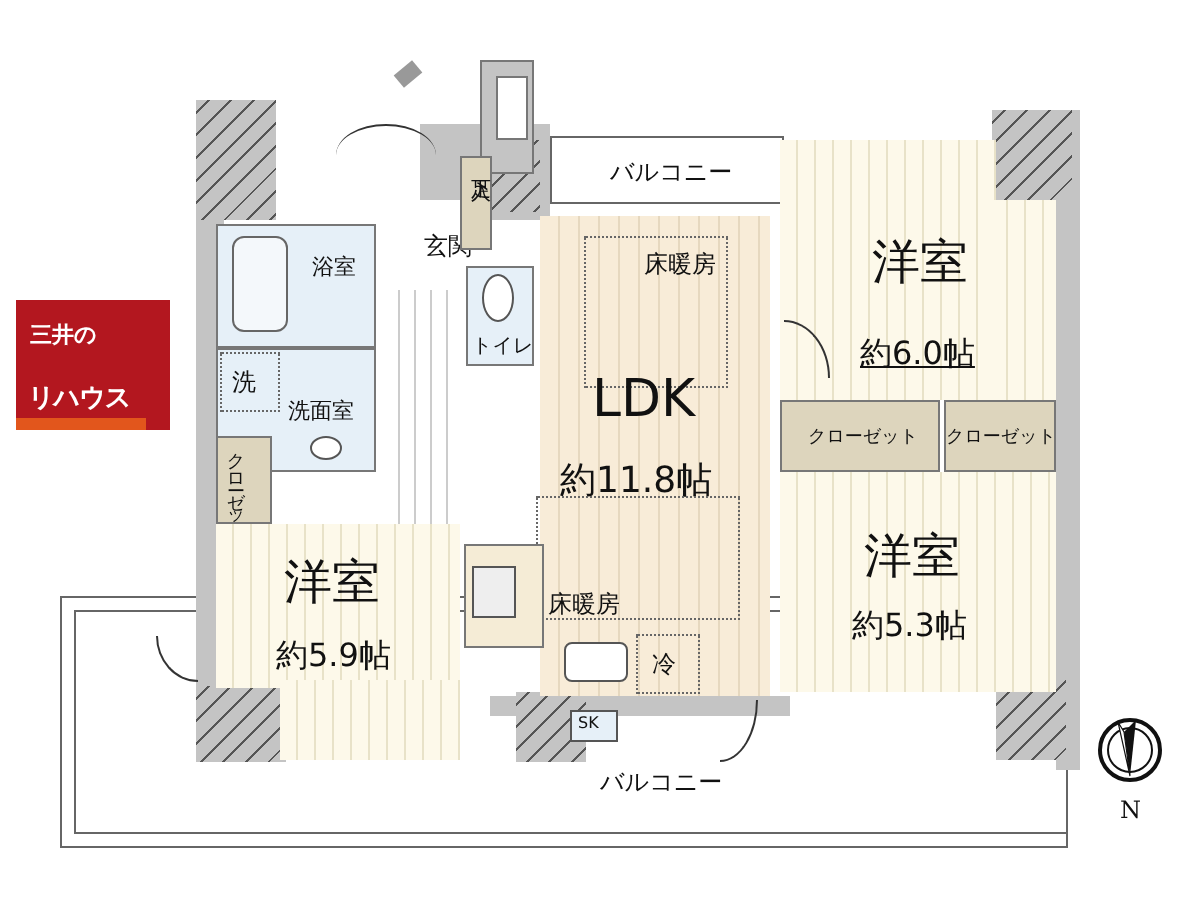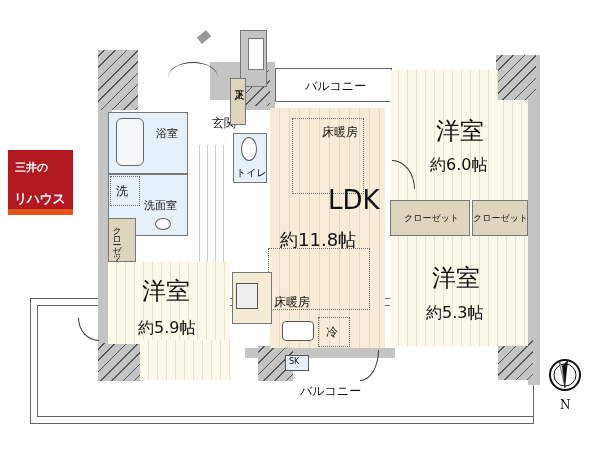--- a/index.html
+++ b/index.html
@@ -1,18 +1,18 @@
 <!DOCTYPE html>
 <html><head>
 <meta charset="utf-8">
 <style>
   html,body{margin:0;padding:0;background:#fff;}
   body{width:600px;height:450px;position:relative;overflow:hidden;font-family:"DejaVu Sans",sans-serif;}
   .abs{position:absolute;}
-  .logo{left:8px;top:150px;width:65px;height:65px;background:#b3171f;color:#fff;}
+  .logo{left:8px;top:150px;width:77px;height:65px;background:#b3171f;color:#fff;}
   .logo .l1{position:absolute;left:7px;top:10px;font-size:11px;font-weight:bold;letter-spacing:0px;}
   .logo .l2{position:absolute;left:6px;top:40px;font-size:13px;font-weight:bold;letter-spacing:-0.5px;}
   .logo .bar{position:absolute;left:0;bottom:0;width:65px;height:6px;background:#e2561c;}
   .wall{background:#c4c4c4;}
   .hatch{background:repeating-linear-gradient(135deg,#c4c4c4 0 4px,#555 4px 5px,#c4c4c4 5px 8px);}
   .room-cream{background:repeating-linear-gradient(90deg,#fdf9ea 0 8px,#e8e2c8 8px 9px);}
   .room-ldk{background:repeating-linear-gradient(90deg,#f8ecd8 0 9px,#e6d8bf 9px 10px);}
   .room-blue{background:#e6f0f8;}
   .closet{background:#ddd5bd;border:1px solid #777;}
   .balcony{background:#fff;border:1.5px solid #666;}
@@ -52,21 +52,21 @@
   <div class="abs" style="left:248px;top:38px;width:14px;height:30px;background:#fff;border:1px solid #777;"></div>
   <div class="abs" style="left:168px;top:62px;width:50px;height:30px;border-top:1px solid #333;border-radius:50% 50% 0 0;"></div>
   <div class="abs" style="left:198px;top:33px;width:12px;height:8px;background:#999;transform:rotate(-40deg);"></div>
 
   <div class="abs" style="left:275px;top:68px;width:115px;height:32px;background:#fff;border:1.5px solid #666;"></div>
   <div class="lbl tiny" style="left:305px;top:78px;">バルコニー</div>
 
   <div class="abs room-ldk" style="left:270px;top:108px;width:115px;height:240px;"></div>
   <div class="abs dotted" style="left:292px;top:118px;width:70px;height:74px;"></div>
   <div class="lbl tiny" style="left:322px;top:124px;">床暖房</div>
-  <div class="lbl big" style="left:296px;top:185px;font-size:26px;margin-left:32px;">LDK</div>
+  <div class="lbl big" style="left:296px;top:185px;font-size:26px;">LDK</div>
   <div class="lbl mid" style="left:280px;top:228px;font-size:18px;">約11.8帖</div>
   <div class="abs dotted" style="left:268px;top:248px;width:100px;height:60px;"></div>
   <div class="lbl tiny" style="left:274px;top:294px;">床暖房</div>
 
   <div class="abs" style="left:232px;top:272px;width:38px;height:50px;background:#f5ecd6;border:1px solid #777;"></div>
   <div class="abs" style="left:236px;top:283px;width:20px;height:24px;background:#eee;border:1px solid #555;"></div>
   <div class="abs" style="left:282px;top:321px;width:30px;height:18px;border:1.5px solid #555;border-radius:4px;background:#fff;"></div>
   <div class="abs dotted" style="left:318px;top:317px;width:30px;height:28px;"></div>
   <div class="lbl tiny" style="left:326px;top:324px;font-size:12px;">冷</div>
   <div class="abs" style="left:285px;top:355px;width:22px;height:14px;background:#e6f0f8;border:1px solid #555;"></div>
@@ -96,21 +96,21 @@
   <div class="lbl" style="left:111px;top:220px;font-size:9px;writing-mode:vertical-rl;height:40px;line-height:11px;">クローゼット</div>
 
   <div class="abs room-cream" style="left:108px;top:262px;width:122px;height:82px;"></div>
   <div class="abs room-cream" style="left:140px;top:340px;width:90px;height:40px;"></div>
   <div class="lbl big" style="left:142px;top:275px;">洋室</div>
   <div class="lbl mid" style="left:138px;top:318px;">約5.9帖</div>
 
   <div class="abs room-cream" style="left:390px;top:70px;width:108px;height:130px;"></div>
   <div class="abs room-cream" style="left:495px;top:100px;width:33px;height:100px;"></div>
   <div class="lbl big" style="left:436px;top:115px;">洋室</div>
-  <div class="lbl mid" style="left:430px;top:155px;">約6.0帖</div>
+  <div class="lbl mid" style="left:430px;top:167px;text-decoration:underline;">約6.0帖</div>
 
   <div class="abs closet" style="left:390px;top:200px;width:78px;height:34px;"></div>
   <div class="lbl" style="left:404px;top:212px;font-size:9px;">クローゼット</div>
   <div class="abs closet" style="left:472px;top:200px;width:54px;height:34px;"></div>
   <div class="lbl" style="left:473px;top:212px;font-size:9px;">クローゼット</div>
 
   <div class="abs room-cream" style="left:390px;top:236px;width:138px;height:110px;"></div>
   <div class="lbl big" style="left:432px;top:262px;">洋室</div>
   <div class="lbl mid" style="left:426px;top:303px;">約5.3帖</div>
 

